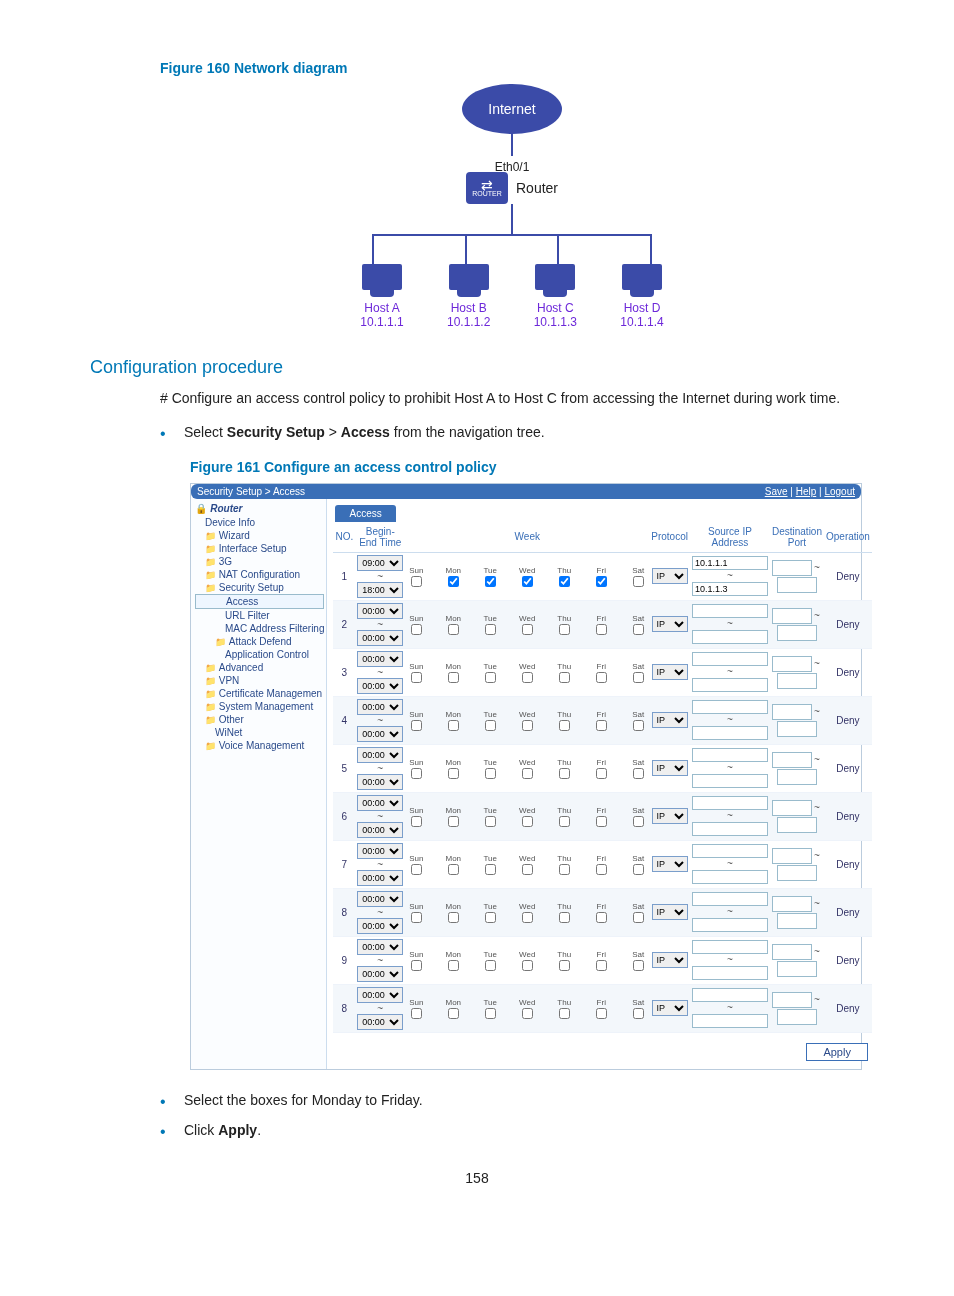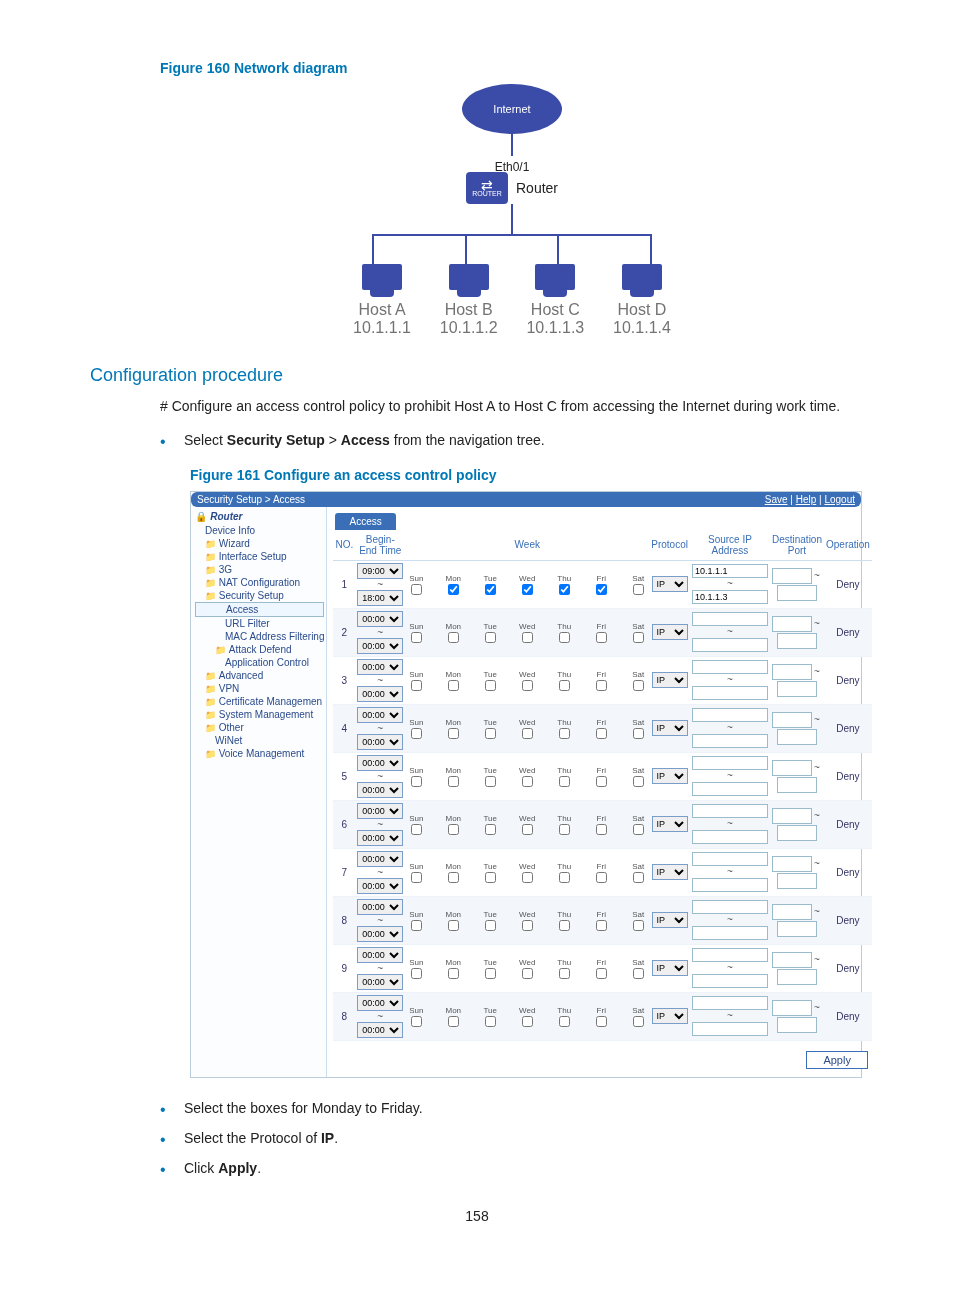--- a/index.html
+++ b/index.html
@@ -23,36 +23,36 @@
   .diagram {
     width: 340px;
     margin: 0 auto 28px auto;
     position: relative;
   }
   .cloud {
     width: 100px; height: 50px;
     background:#3b4ba8;
     border-radius: 50px / 25px;
     margin: 0 auto;
-    color: #fff; line-height:50px; text-align:center; font-size:11px;
+    color: #fff; line-height:50px; text-align:center; font-size:14px;
   }
   .vline { width:2px; background:#3b4ba8; margin:0 auto; }
   .router-box { display:flex; align-items:center; justify-content:center; gap:8px; margin-top:-2px;}
   .router-icon {
     width:42px; height:32px; background:#3b4ba8; border-radius:4px;
     color:#fff; font-size:7px; display:flex; flex-direction:column; align-items:center; justify-content:center;
   }
   .router-icon .arrows { font-size:14px; line-height:10px; }
   .hbar {
     height:2px; background:#3b4ba8; margin:0 auto; position:relative;
   }
   .drops { display:flex; justify-content:space-between; margin-top:-2px;}
   .drop { width:2px; height:28px; background:#3b4ba8;}
   .hosts { display:flex; justify-content:space-between; }
-  .host { width:60px; text-align:center; font-size:16px; color:#737373;}
+  .host { width:60px; text-align:center; font-size:12px; color:#6d28d9;}
   .screen { width:40px; height:26px; background:#3b4ba8; margin:0 auto; border-radius:2px;}
   .stand { width:24px; height:8px; background:#3b4ba8; margin:-1px auto 4px auto; border-radius:0 0 4px 4px;}
   .iface-label { font-size:12px; text-align:center; margin-top:4px;}
 
   .section-h2 {
     color: #0078b6;
     font-size: 18px;
     font-weight: normal;
     margin: 18px 0 10px 0;
   }
@@ -756,20 +756,17 @@
       <div class="apply-row">
         <button class="apply-btn">Apply</button>
       </div>
     </div>
   </div>
 </div>
 
 <ul class="body">
   <li>Select the boxes for Monday to Friday.</li>
   <li>
-    <span>Select the Protocol of </span><span class="bold">IP</span><span>.</span>
-  </li>
-  <li>
     <span>Click </span><span class="bold">Apply</span><span>.</span>
   </li>
 </ul>
 
 <div class="pagenum">158</div>
 
 </body></html>

